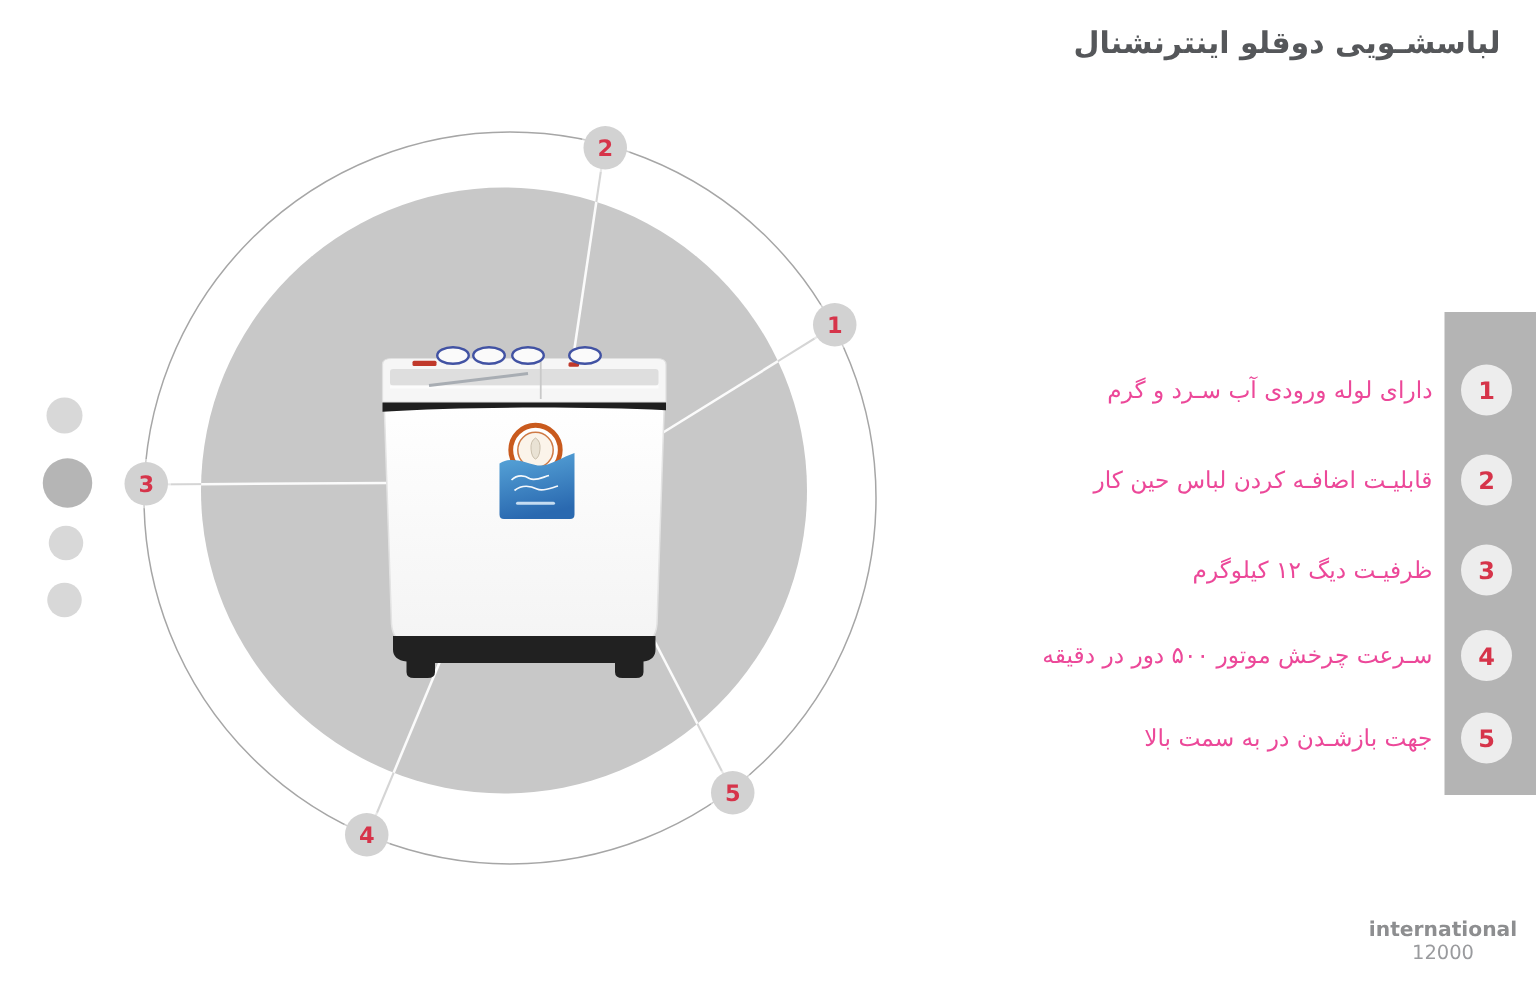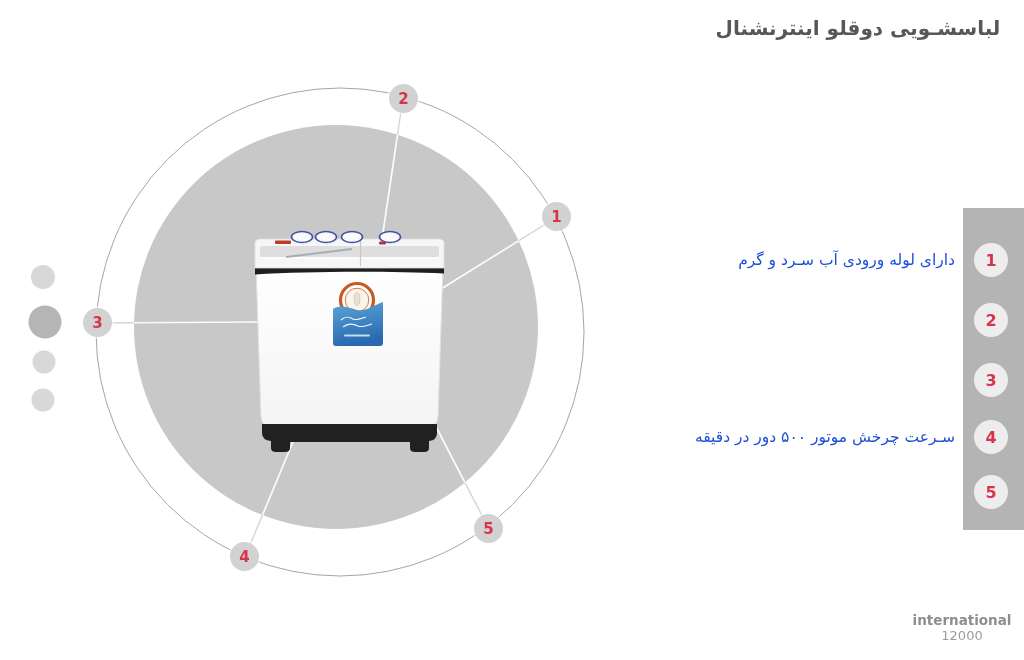--- a/index.html
+++ b/index.html
@@ -21,21 +21,21 @@
   .bar{
     position:absolute;left:963px;top:208px;width:61px;height:322px;background:#b4b4b4;
   }
   .feat-num{
     position:absolute;left:974px;width:34px;height:34px;border-radius:50%;
     background:#ededed;color:#d6344a;font-weight:bold;font-size:16px;
     display:flex;align-items:center;justify-content:center;
   }
   .feat-text{
     position:absolute;right:69px;transform:translateY(-50%);
-    font-size:15.5px;color:#1d4ed8;direction:rtl;white-space:nowrap;
+    font-size:15.5px;color:#ec4899;direction:rtl;white-space:nowrap;
   }
   .footer{
     position:absolute;top:612px;left:862px;width:200px;text-align:center;line-height:16px;
   }
   .footer .brand{font-weight:bold;font-size:13.5px;color:#8d8e90;}
   .footer .model{font-size:13px;color:#9a9b9e;}
 </style>
 </head>
 <body>
 
@@ -130,26 +130,29 @@
   <div class="callout" style="left:83px;top:308px;">3</div>
   <div class="callout" style="left:230px;top:542px;">4</div>
   <div class="callout" style="left:474px;top:514px;">5</div>
 
   <div class="bar"></div>
 
   <div class="feat-num" style="top:243px;">1</div>
   <div class="feat-text" style="top:260px;">دارای لوله ورودی آب سـرد و گرم</div>
 
   <div class="feat-num" style="top:303px;">2</div>
+  <div class="feat-text" style="top:320px;">قابلیـت اضافـه کردن لباس حین کار</div>
 
   <div class="feat-num" style="top:363px;">3</div>
+  <div class="feat-text" style="top:380px;">ظرفیـت دیگ ۱۲ کیلوگرم</div>
 
   <div class="feat-num" style="top:420px;">4</div>
   <div class="feat-text" style="top:437px;">سـرعت چرخش موتور ۵۰۰ دور در دقیقه</div>
 
   <div class="feat-num" style="top:475px;">5</div>
+  <div class="feat-text" style="top:492px;">جهت بازشـدن در به سمت بالا</div>
 
   <div class="footer">
     <div class="brand">international</div>
     <div class="model">12000</div>
   </div>
 
 </div>
 
 </body></html>

